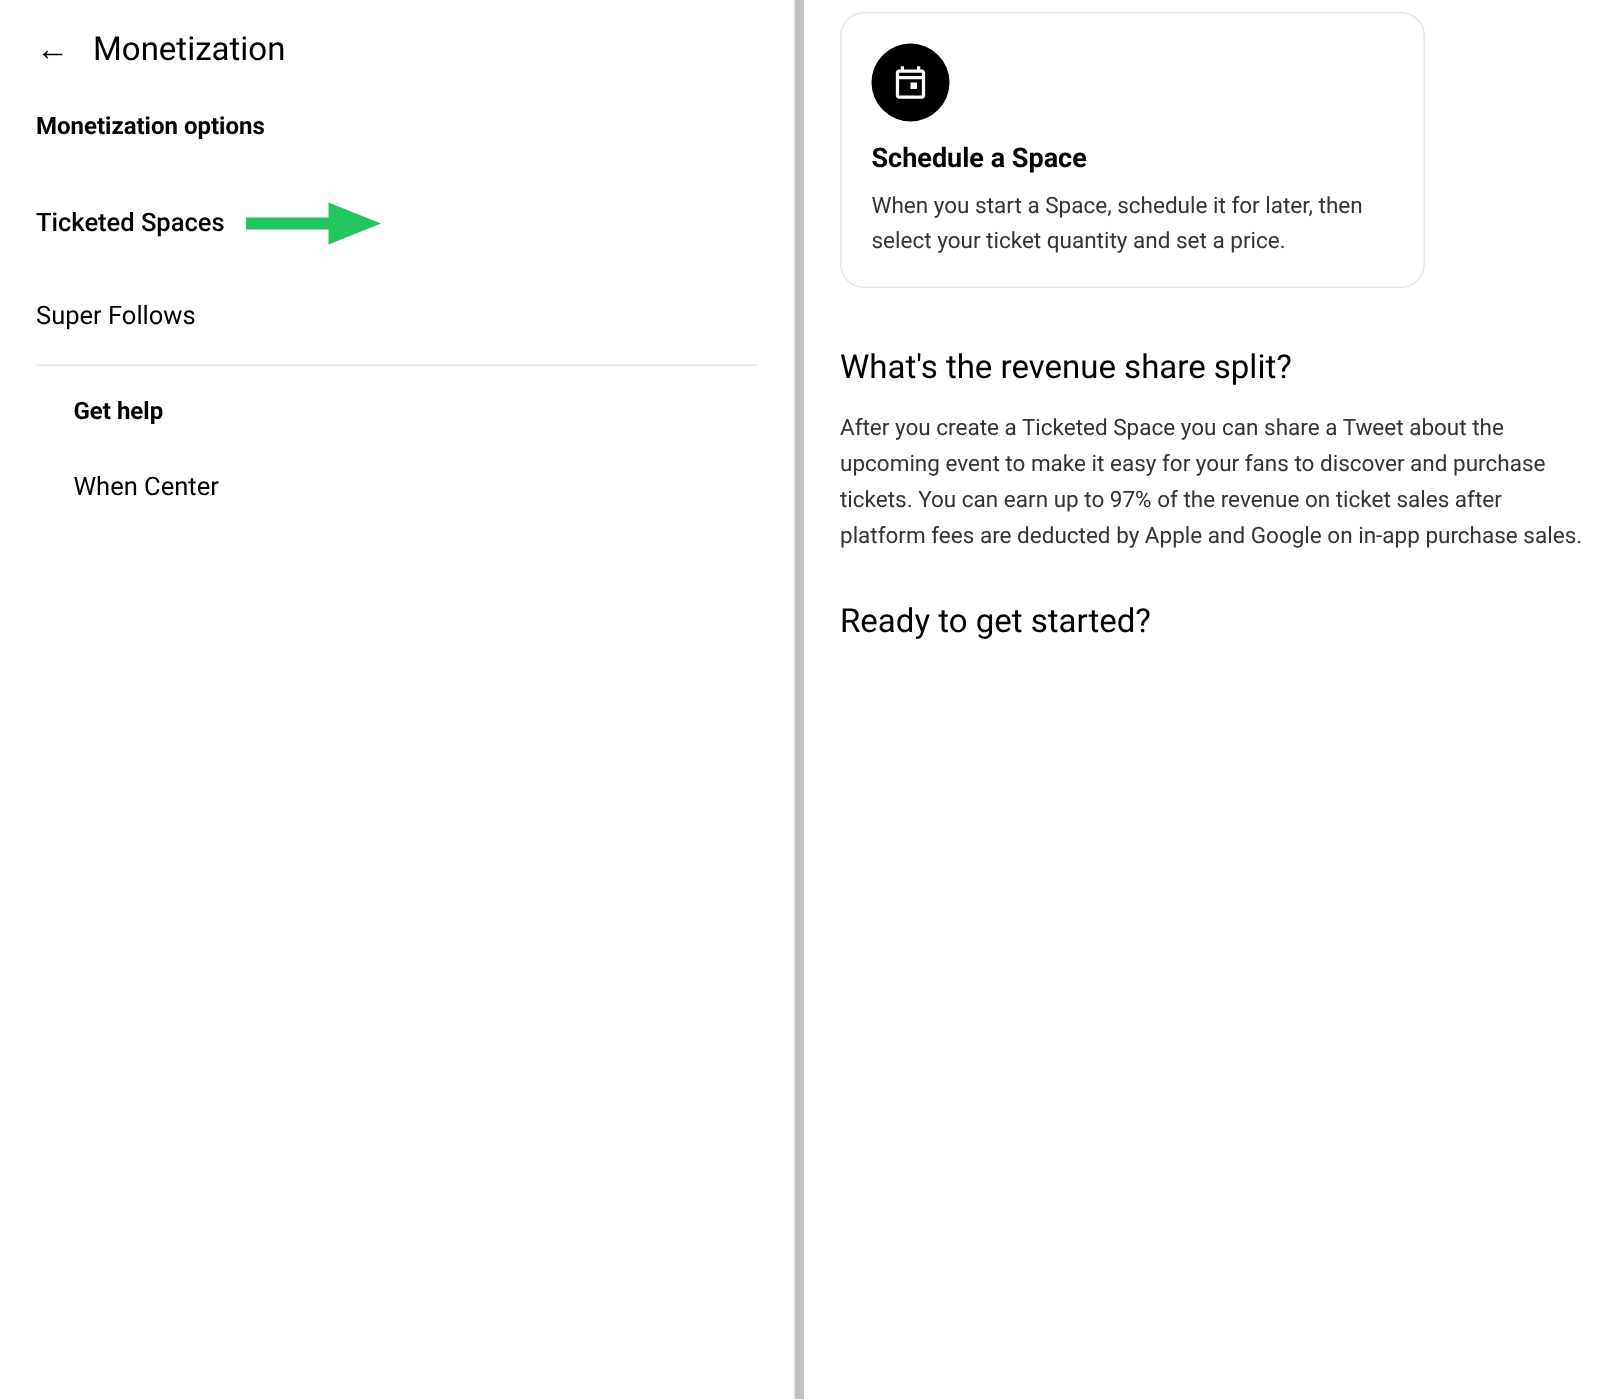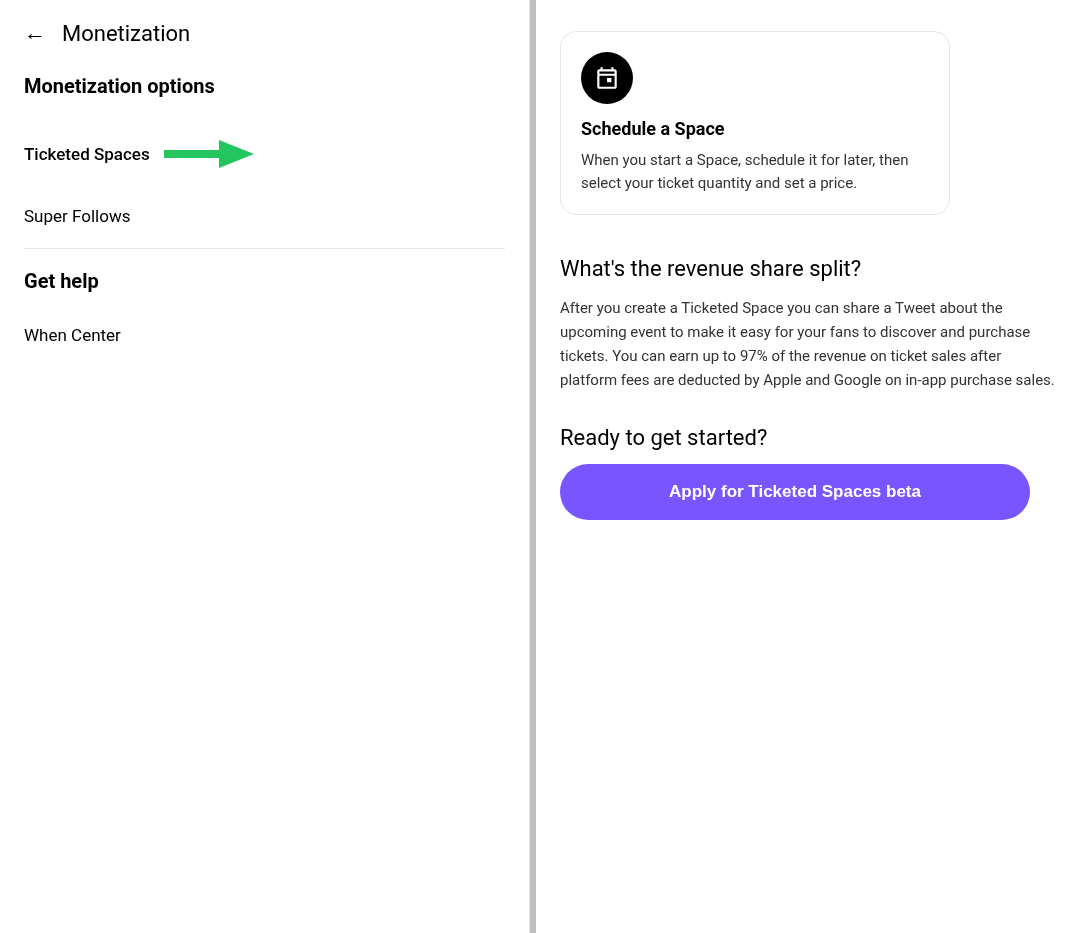--- a/index.html
+++ b/index.html
@@ -35,21 +35,21 @@
       color: #000;
     }
 
     .page-title {
       font-size: 22px;
       font-weight: 400;
       color: #000000;
     }
 
     .section-heading {
-      font-size: 20px;
+      font-size: 16px;
       font-weight: 700;
       color: #000;
       margin-bottom: 18px;
     }
 
     .nav-item {
       font-size: 17px;
       color: #000;
       padding: 14px 0;
       cursor: pointer;
@@ -67,26 +67,27 @@
     }
 
     .divider {
       border: none;
       border-top: 1px solid #e6e6e6;
       margin: 8px 0 20px 0;
     }
 
     .get-help-section {
       margin-top: 8px;
+      margin-left: 25px;
     }
 
     
     .right-panel {
       flex: 1;
-      padding: 31px 24px;
+      padding: 8px 24px;
       overflow-y: auto;
       background: #fff;
     }
 
     .cards-row {
       display: flex;
       gap: 16px;
       margin-bottom: 40px;
       overflow: hidden;
     }
@@ -228,15 +229,14 @@
 
   <div class="revenue-section">
     <div class="section-title">What's the revenue share split?</div>
     <div class="section-body">After you create a Ticketed Space you can share a Tweet about the upcoming event to make it easy for your fans to discover and purchase tickets. You can earn up to 97% of the revenue on ticket sales after platform fees are deducted by Apple and Google on in-app purchase sales.</div>
   </div>
 
   <div class="ready-section">
     <div class="section-title">Ready to get started?</div>
   </div>
 
-  <button class="apply-button">Apply for Ticketed Spaces beta</button>
 
 </div>
 
 </body></html>

